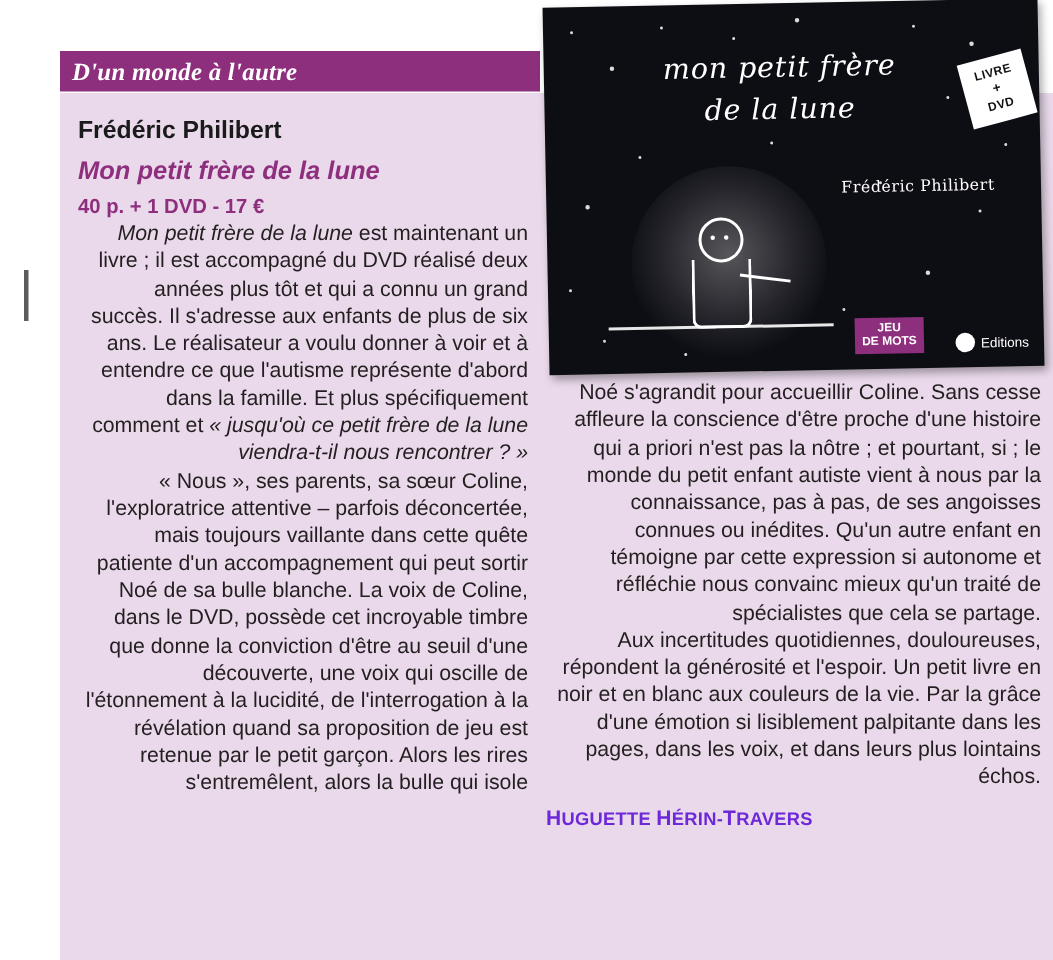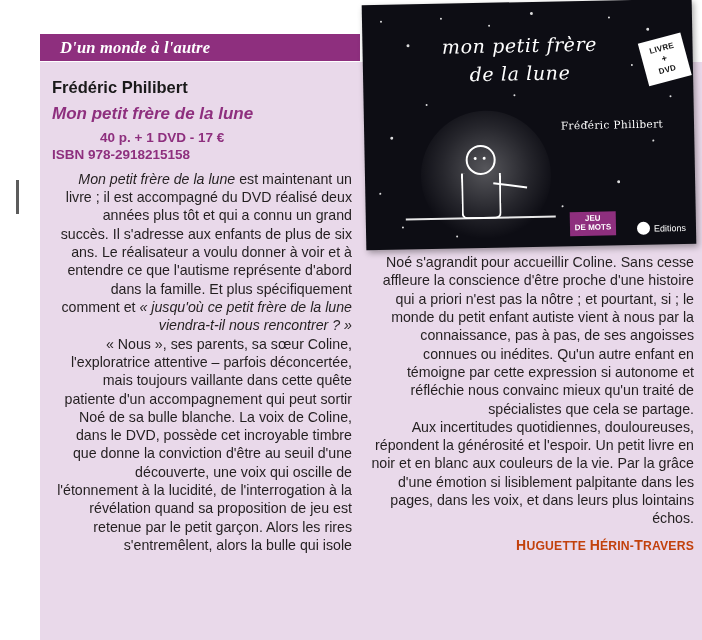--- a/index.html
+++ b/index.html
@@ -60,21 +60,21 @@
     background: #8e2f7e;
     display: flex;
     align-items: center;
   }
   .banner-title {
     color: #ffffff;
     font-size: 16.5px;
     font-weight: bold;
     font-style: italic;
     letter-spacing: 0.2px;
-    padding-left: 20px;
+    padding-left: 8px;
     font-family: "Liberation Serif", serif;
   }
 
   
   .cover-wrap {
     position: absolute;
     left: 364px;
     top: 2px;
     width: 330px;
     height: 245px;
@@ -265,45 +265,43 @@
     font-weight: bold;
     color: #8e2f7e;
     margin-bottom: 6px;
     font-family: "Liberation Sans", sans-serif;
   }
   .price {
     font-size: 13.5px;
     font-weight: bold;
     color: #8e2f7e;
     line-height: 1.25;
-    margin-left: 48px;
   }
   .isbn {
     font-size: 13.5px;
     font-weight: bold;
     color: #8e2f7e;
     line-height: 1.25;
     margin-bottom: 6px;
   }
 
   .body-text {
     font-size: 14.2px;
     line-height: 1.29;
     text-align: right;
     color: #231f20;
   }
   .body-text p { margin: 0; }
   .body-text i { font-style: italic; }
 
   .signature {
     margin-top: 9px;
-    text-align: right;
     font-size: 12.2px;
     font-weight: bold;
-    color: #c2410c;
+    color: #6d28d9;
     letter-spacing: 0.2px;
   }
   .signature .sc { font-size: 14px; }
 </style>
 </head>
 <body>
 
 <div class="page">
 
   <div class="panel"></div>
@@ -374,21 +372,20 @@
         <span class="dot"></span>
         <span>Editions</span>
       </div>
     </div>
   </div>
 
   <div class="col col-left">
     <div class="author">Frédéric Philibert</div>
     <div class="book-title">Mon petit frère de la lune</div>
     <div class="price">40 p. + 1 DVD - 17 €</div>
-    <div class="isbn">ISBN 978-2918215158</div>
 
     <div class="body-text">
       <p><i>Mon petit frère de la lune</i><span> est maintenant un livre ; il est accompagné du DVD réalisé deux années plus tôt et qui a connu un grand succès. Il s'adresse aux enfants de plus de six ans. Le réalisateur a voulu donner à voir et à entendre ce que l'autisme représente d'abord dans la famille. Et plus spécifiquement comment et </span><i>« jusqu'où ce petit frère de la lune viendra-t-il nous rencontrer ? »</i></p>
       <p>« Nous », ses parents, sa sœur Coline, l'exploratrice attentive – parfois déconcertée, mais toujours vaillante dans cette quête patiente d'un accompagnement qui peut sortir Noé de sa bulle blanche. La voix de Coline, dans le DVD, possède cet incroyable timbre que donne la conviction d'être au seuil d'une découverte, une voix qui oscille de l'étonnement à la lucidité, de l'interrogation à la révélation quand sa proposition de jeu est retenue par le petit garçon. Alors les rires s'entremêlent, alors la bulle qui isole</p>
     </div>
   </div>
 
   <div class="col col-right">
     <div class="body-text">
       <p>Noé s'agrandit pour accueillir Coline. Sans cesse affleure la conscience d'être proche d'une histoire qui a priori n'est pas la nôtre ; et pourtant, si ; le monde du petit enfant autiste vient à nous par la connaissance, pas à pas, de ses angoisses connues ou inédites. Qu'un autre enfant en témoigne par cette expression si autonome et réfléchie nous convainc mieux qu'un traité de spécialistes que cela se partage.</p>

